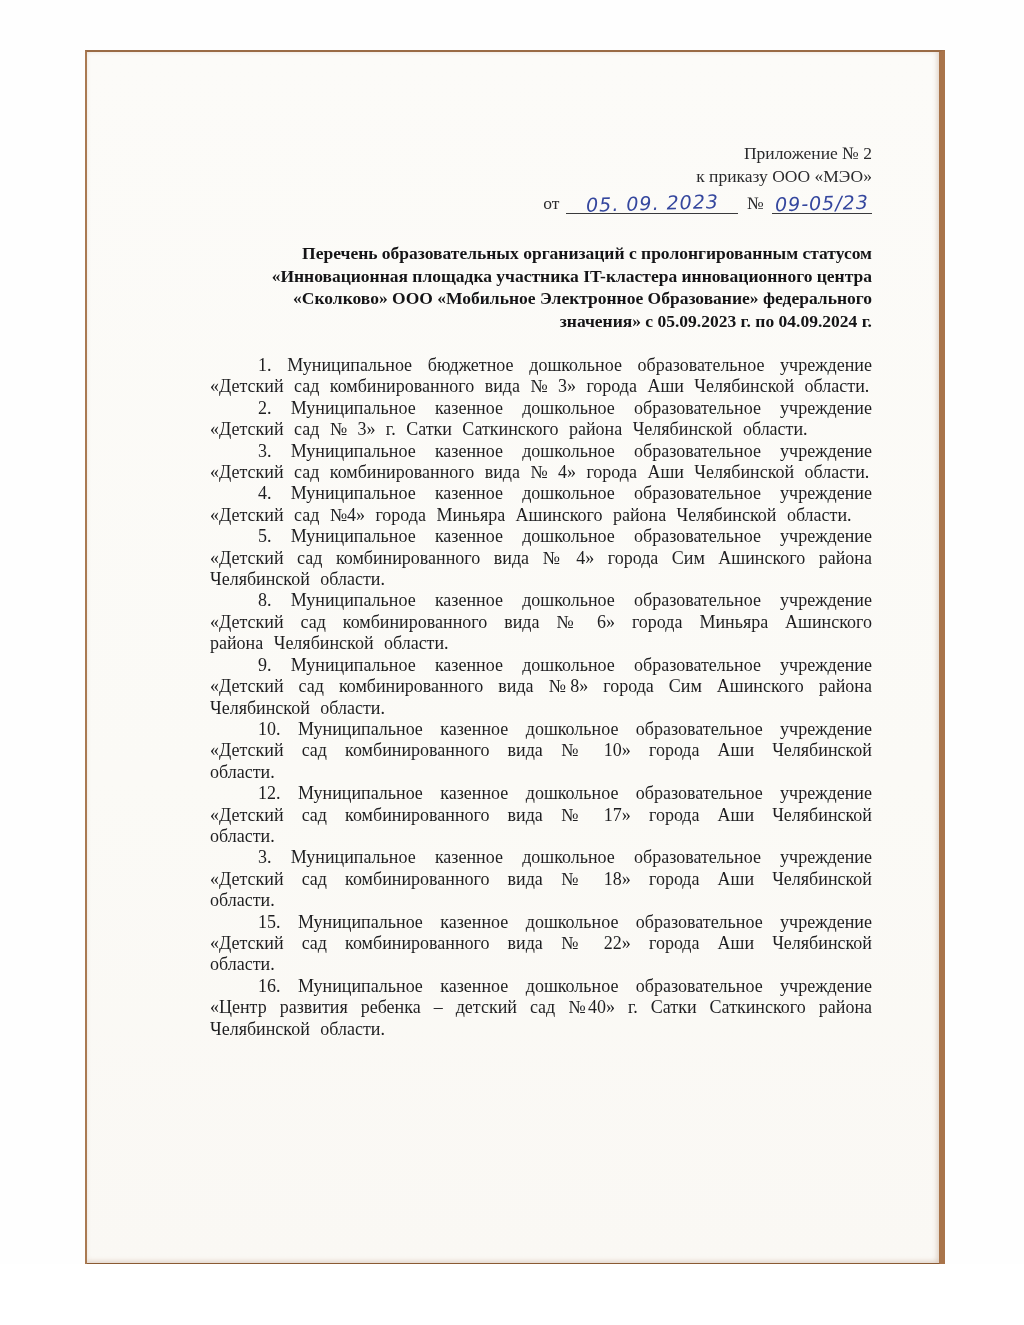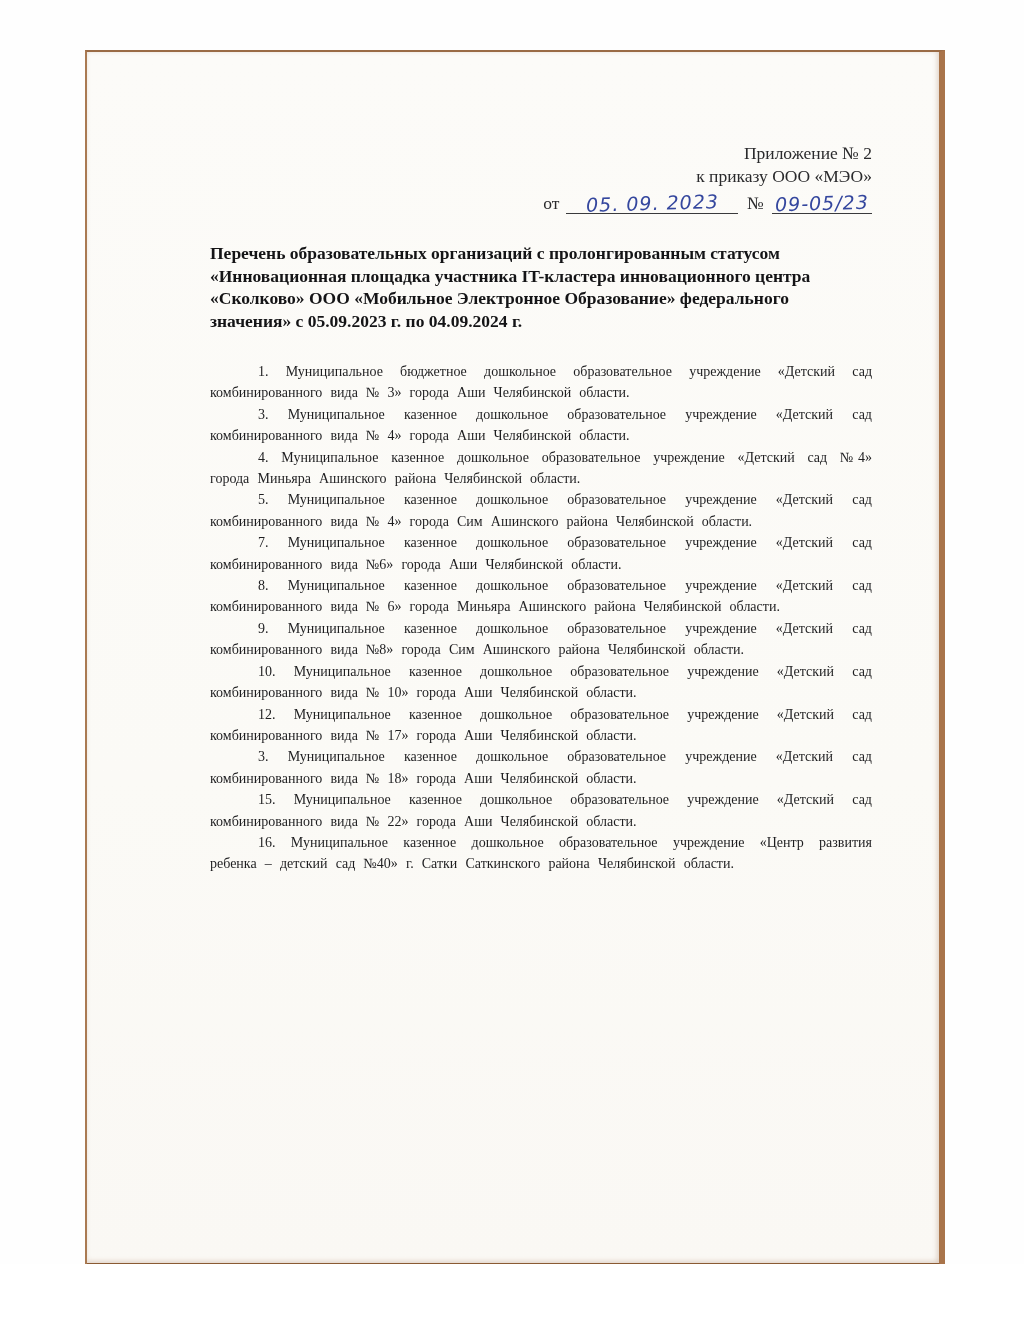--- a/index.html
+++ b/index.html
@@ -72,26 +72,26 @@
     letter-spacing: 1px;
     display: inline-block;
     transform: rotate(-1.6deg) translateY(1px);
     white-space: nowrap;
   }
   .title {
     margin: 26px 0 0 0;
     font-size: 17.5px;
     line-height: 22.5px;
     font-weight: bold;
-    text-align: left;
+    text-align: right;
     color: #141416;
   }
   .org-list {
-    margin-top: 29px;
-    font-size: 14px;
+    margin-top: 23px;
+    font-size: 18px;
     line-height: 21.4px;
     text-align: justify;
     word-spacing: 0.33em;
     color: #1e1e20;
   }
   .li {
     margin: 0;
     text-indent: 48px;
   }
 </style>
@@ -107,24 +107,24 @@
         <div>к приказу ООО «МЭО»</div>
         <div class="order-line">
           <span>от</span><span class="uline uline-date"><span class="hand">05. 09. 2023</span></span><span>№</span><span class="uline uline-num"><span class="hand">09-05/23</span></span>
         </div>
       </div>
 
       <h1 class="title">Перечень образовательных организаций с пролонгированным статусом «Инновационная площадка участника IT-кластера инновационного центра «Сколково» ООО «Мобильное Электронное Образование» федерального значения» с 05.09.2023 г. по 04.09.2024 г.</h1>
 
       <div class="org-list">
         <p class="li"><span>1.</span> <span>Муниципальное бюджетное дошкольное образовательное учреждение «Детский сад комбинированного вида № 3» города Аши Челябинской области.</span></p>
+        <p class="li"><span>2.</span> <span>Муниципальное казенное дошкольное образовательное учреждение «Детский сад № 3» г. Сатки Саткинского района Челябинской области.</span></p>
         <p class="li"><span>3.</span> <span>Муниципальное казенное дошкольное образовательное учреждение «Детский сад комбинированного вида № 4» города Аши Челябинской области.</span></p>
         <p class="li"><span>4.</span> <span>Муниципальное казенное дошкольное образовательное учреждение «Детский сад №4» города Миньяра Ашинского района Челябинской области.</span></p>
         <p class="li"><span>5.</span> <span>Муниципальное казенное дошкольное образовательное учреждение «Детский сад комбинированного вида № 4» города Сим Ашинского района Челябинской области.</span></p>
-        <p class="li"><span>7.</span> <span>Муниципальное казенное дошкольное образовательное учреждение «Детский сад комбинированного вида №6» города Аши Челябинской области.</span></p>
         <p class="li"><span>8.</span> <span>Муниципальное казенное дошкольное образовательное учреждение «Детский сад комбинированного вида № 6» города Миньяра Ашинского района Челябинской области.</span></p>
         <p class="li"><span>9.</span> <span>Муниципальное казенное дошкольное образовательное учреждение «Детский сад комбинированного вида №8» города Сим Ашинского района Челябинской области.</span></p>
         <p class="li"><span>10.</span> <span>Муниципальное казенное дошкольное образовательное учреждение «Детский сад комбинированного вида № 10» города Аши Челябинской области.</span></p>
         <p class="li"><span>12.</span> <span>Муниципальное казенное дошкольное образовательное учреждение «Детский сад комбинированного вида № 17» города Аши Челябинской области.</span></p>
         <p class="li"><span>3.</span> <span>Муниципальное казенное дошкольное образовательное учреждение «Детский сад комбинированного вида № 18» города Аши Челябинской области.</span></p>
         <p class="li"><span>15.</span> <span>Муниципальное казенное дошкольное образовательное учреждение «Детский сад комбинированного вида № 22» города Аши Челябинской области.</span></p>
         <p class="li"><span>16.</span> <span>Муниципальное казенное дошкольное образовательное учреждение «Центр развития ребенка – детский сад №40» г. Сатки Саткинского района Челябинской области.</span></p>
       </div>
 
     </div>

